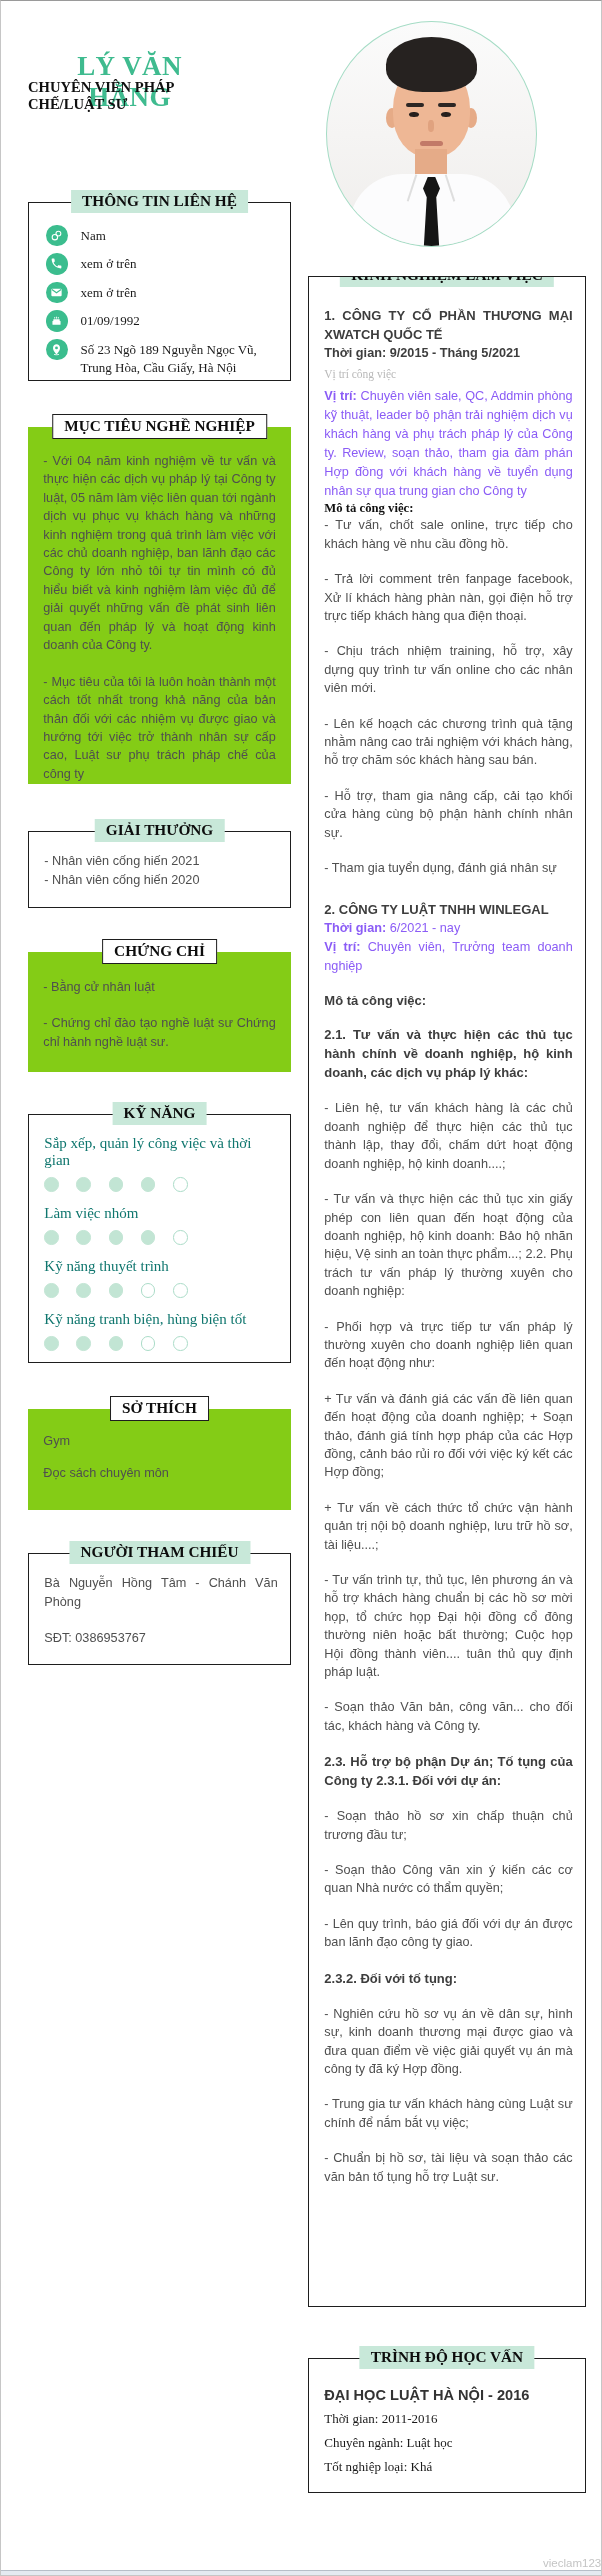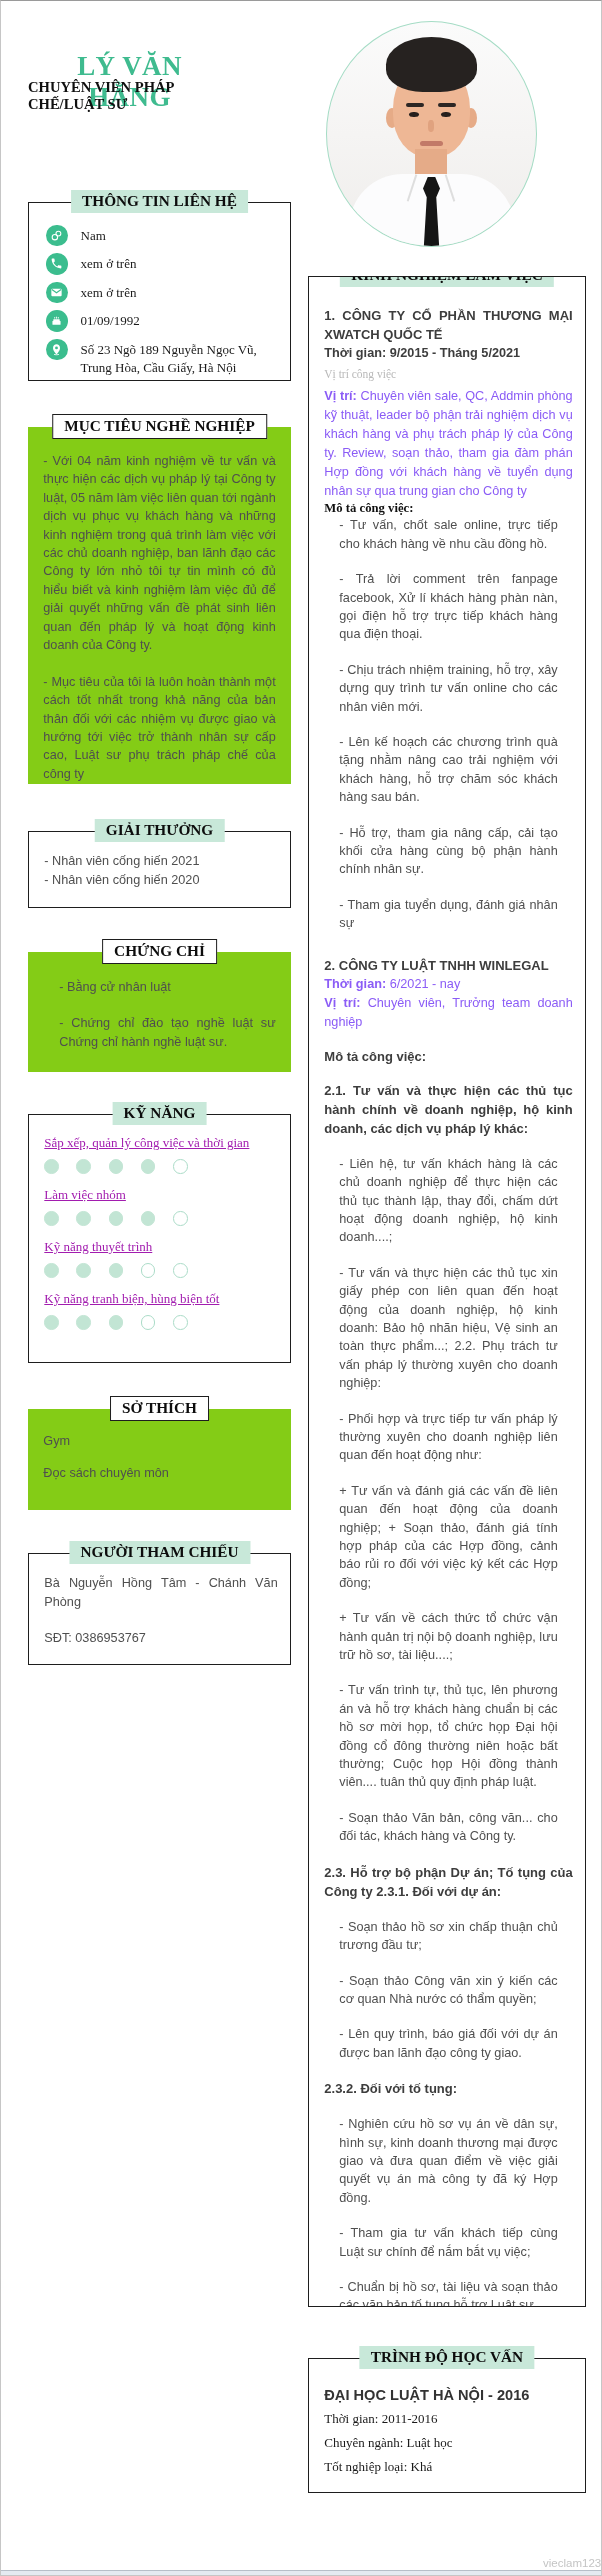--- a/index.html
+++ b/index.html
@@ -30,21 +30,21 @@
   .sec{position:absolute;box-sizing:border-box;}
   .bordered{border:1.5px solid #1e1e1e;background:#fff;}
   .greenblock{background:#84cc16;}
   .sec-head{position:absolute;top:-13px;left:50%;transform:translateX(-50%);white-space:nowrap;
             font-family:"Liberation Serif",serif;font-weight:700;font-size:15.3px;color:#0d0d0d;padding:2.3px 11.5px;}
   .head-green{background:#c8e8d9;}
   .head-white{background:#fff;border:1.5px solid #1e1e1e;}
   #sec-contact{left:27px;top:201px;width:263px;height:179px;}
   #sec-objective{left:27px;top:426px;width:263px;height:357px;}
   #sec-awards{left:27px;top:830px;width:263px;height:77px;}
-  #sec-certs{left:27px;top:951px;width:263px;height:120px;padding-left:16px;}
+  #sec-certs{left:27px;top:951px;width:263px;height:120px;}
   #sec-skills{left:27px;top:1113px;width:263px;height:249px;}
   #sec-hobbies{left:27px;top:1408px;width:263px;height:101px;}
   #sec-refs{left:27px;top:1552px;width:263px;height:112px;}
   #sec-exp{left:307px;top:275px;width:278px;height:2031px;overflow:hidden;}
   #sec-edu{left:307px;top:2357px;width:278px;height:135px;}
   
   .contact-body{padding:21.5px 12.3px 0 17px;}
   .crow{display:flex;align-items:flex-start;margin-bottom:7px;}
   .cicon{width:21.5px;height:21.5px;border-radius:50%;background:#3bbd8e;flex:0 0 21.5px;
          display:flex;align-items:center;justify-content:center;margin-right:13px;}
@@ -54,42 +54,42 @@
   .obj-body{padding:25px 15.3px 0;}
   .obj-body p{margin:0 0 18.4px;font-size:12.7px;line-height:18.4px;color:#4f4f4f;text-align:justify;}
   
   .awards-body{padding:20px 15.3px 0;}
   .awards-body p{margin:0;font-size:12.7px;line-height:19px;color:#4f4f4f;}
   
   .certs-body{padding:26px 15.3px 0;}
   .certs-body p{margin:0 0 17px;font-size:12.7px;line-height:19px;color:#4f4f4f;text-align:justify;}
   
   .skills-body{padding:20px 15.3px 0;}
-  .sk-label{margin:0 0 8.4px;font-family:"Liberation Serif",serif;font-size:13px;color:#a21caf;text-decoration:underline;}
+  .sk-label{margin:0 0 8.4px;font-family:"Liberation Serif",serif;font-size:15px;color:#0f766e;}
   .sk-dots{display:flex;gap:17.6px;margin:0 0 13px;}
   .dot{width:14.6px;height:14.6px;border-radius:50%;box-sizing:border-box;border:1.5px solid #abdcc8;background:#fff;}
   .dot.filled{background:#c2e5d4;border-color:#c2e5d4;}
   
   .hob-body{padding:24.6px 15.3px 0;}
   .hob-body p{margin:0 0 18.4px;font-size:12.7px;color:#4f4f4f;}
   
   .refs-body{padding:20px 12.3px 0 15.3px;}
   .refs-body p{margin:0 0 17px;font-size:12.7px;line-height:19px;color:#4f4f4f;}
   .refs-body p:first-child{text-align:justify;}
   
   .exp-body{padding:6.1px 12.3px 0 15.3px;}
   .exp-body p b{font-weight:700;}
   .xp-company{margin:23px 0 0;font-weight:700;font-size:13px;line-height:19px;color:#3d3d3d;text-align:justify;}
   .xp-meta{margin:0;font-size:12.7px;line-height:19px;color:#8b5cf6;text-align:justify;}
   .xp-bold{font-weight:700;color:#3d3d3d;}
   .xp-placeholder{margin:4.6px 0 7.7px;font-family:"Liberation Serif",serif;font-size:11.5px;color:#b9b9b9;}
   .xp-desc-serif{margin:0;font-family:"Liberation Serif",serif;font-weight:700;font-size:12.7px;color:#101010;}
   .xp-desc{margin:17px 0;font-weight:700;font-size:13px;color:#3d3d3d;}
   .xp-sub{margin:17px 0;font-weight:700;font-size:13px;line-height:19px;color:#3d3d3d;text-align:justify;}
-  .xp-bullet{margin:0 15px 17px;font-size:12.7px;line-height:18.4px;color:#4f4f4f;text-align:justify;}
+  .xp-bullet{margin:0 0 17px;font-size:12.7px;line-height:18.4px;color:#4f4f4f;text-align:justify;}
   .xp-desc-serif + .xp-bullet{margin-top:0;}
   .xp-bullet + .xp-bullet,.xp-sub + .xp-bullet,.xp-desc + .xp-bullet,.xp-meta + .xp-bullet{margin-top:17px;}
   
   .edu-body{padding:28px 12.3px 0 15.3px;}
   .edu-school{margin:0 0 7.7px;font-weight:700;font-size:14.6px;color:#333;}
   .edu-line{margin:0 0 8.4px;font-family:"Liberation Serif",serif;font-size:13px;color:#1a1a1a;}
   
   .watermark{position:absolute;left:542px;top:2556px;font-size:11.5px;color:#c4c4c4;white-space:nowrap;}
   .footerbar{position:absolute;left:0;right:0;bottom:0;height:3.8px;background:#e4eaf1;border-top:0.8px solid #b7bfc9;}
 </style>
@@ -276,21 +276,21 @@
         <p class="xp-bullet">+ Tư vấn và đánh giá các vấn đề liên quan đến hoạt động của doanh nghiệp; + Soạn thảo, đánh giá tính hợp pháp của các Hợp đồng, cảnh báo rủi ro đối với việc ký kết các Hợp đồng;</p>
         <p class="xp-bullet">+ Tư vấn về cách thức tổ chức vận hành quản trị nội bộ doanh nghiệp, lưu trữ hồ sơ, tài liệu....;</p>
         <p class="xp-bullet">- Tư vấn trình tự, thủ tục, lên phương án và hỗ trợ khách hàng chuẩn bị các hồ sơ mời họp, tổ chức họp Đại hội đồng cổ đông thường niên hoặc bất thường; Cuộc họp Hội đồng thành viên.... tuân thủ quy định pháp luật.</p>
         <p class="xp-bullet">- Soạn thảo Văn bản, công văn... cho đối tác, khách hàng và Công ty.</p>
         <p class="xp-sub">2.3. Hỗ trợ bộ phận Dự án; Tố tụng của Công ty 2.3.1. Đối với dự án:</p>
         <p class="xp-bullet">- Soạn thảo hồ sơ xin chấp thuận chủ trương đầu tư;</p>
         <p class="xp-bullet">- Soạn thảo Công văn xin ý kiến các cơ quan Nhà nước có thẩm quyền;</p>
         <p class="xp-bullet">- Lên quy trình, báo giá đối với dự án được ban lãnh đạo công ty giao.</p>
         <p class="xp-sub">2.3.2. Đối với tố tụng:</p>
         <p class="xp-bullet">- Nghiên cứu hồ sơ vụ án về dân sự, hình sự, kinh doanh thương mại được giao và đưa quan điểm về việc giải quyết vụ án mà công ty đã ký Hợp đồng.</p>
-        <p class="xp-bullet">- Tham gia tư vấn khách tiếp cùng Luật sư chính để nắm bắt vụ việc;</p>
+        <p class="xp-bullet">- Trung gia tư vấn khách hàng cùng Luật sư chính để nắm bắt vụ việc;</p>
         <p class="xp-bullet">- Chuẩn bị hồ sơ, tài liệu và soạn thảo các văn bản tố tụng hỗ trợ Luật sư.</p>
       </div>
   </section>
 
   <section class="sec bordered" id="sec-edu">
     <div class="sec-head head-green">TRÌNH ĐỘ HỌC VẤN</div>
     <div class="edu-body" id="edu-body">
       <p class="edu-school">ĐẠI HỌC LUẬT HÀ NỘI - 2016</p>
     <p class="edu-line">Thời gian: 2011-2016</p>
         <p class="edu-line">Chuyên ngành: Luật học</p>

